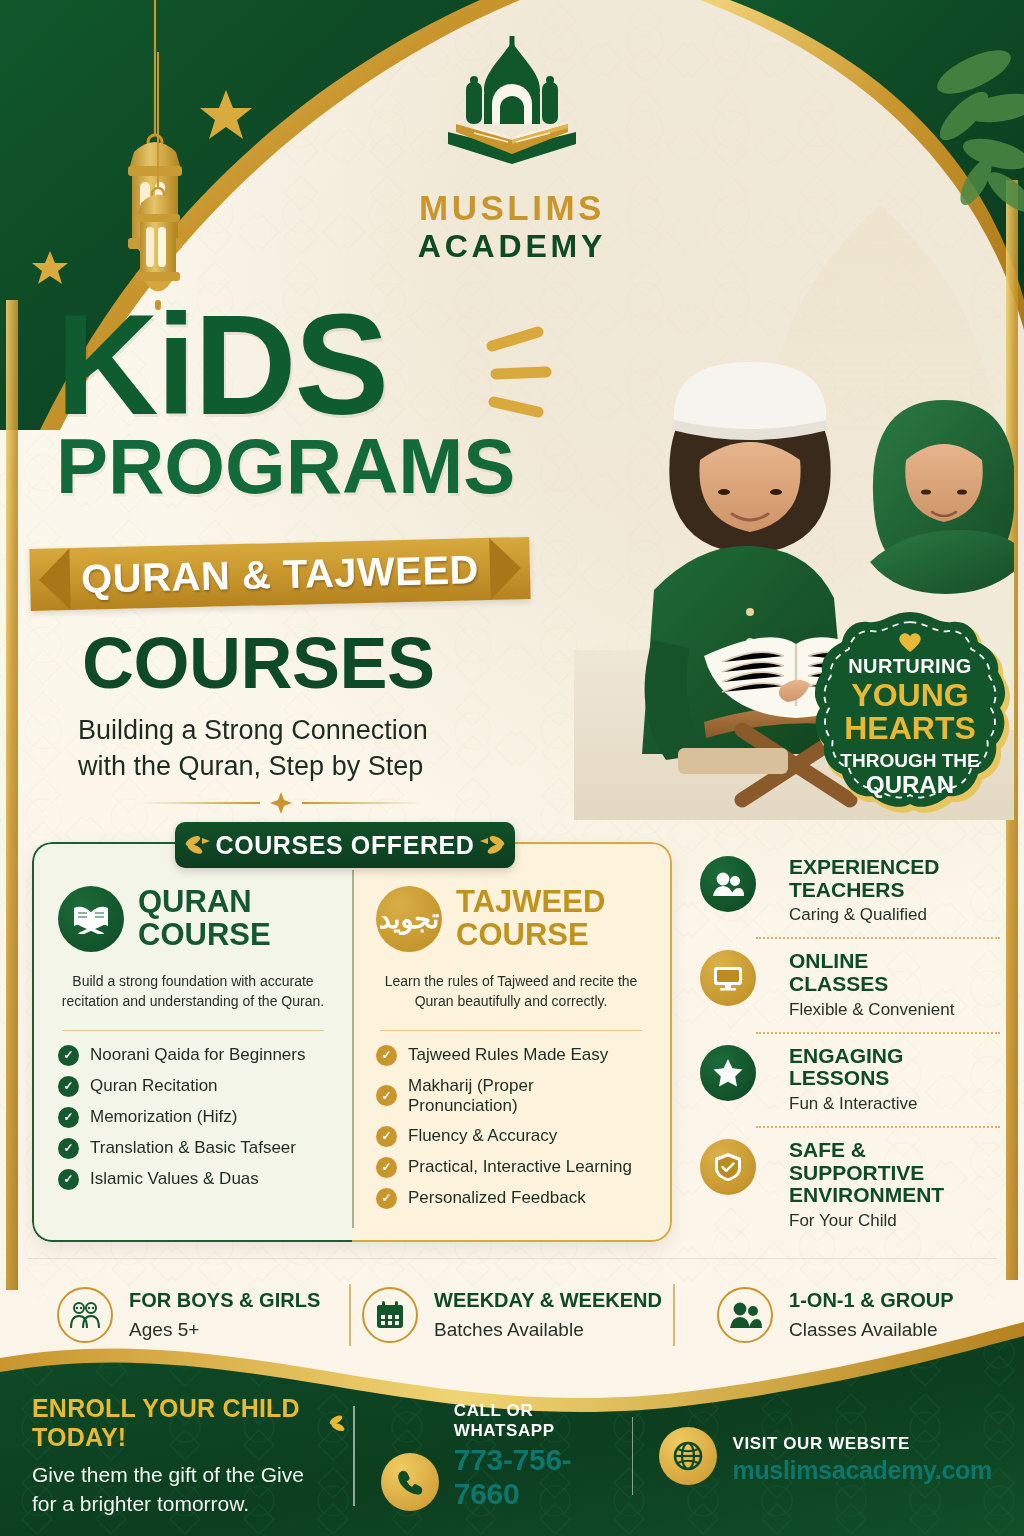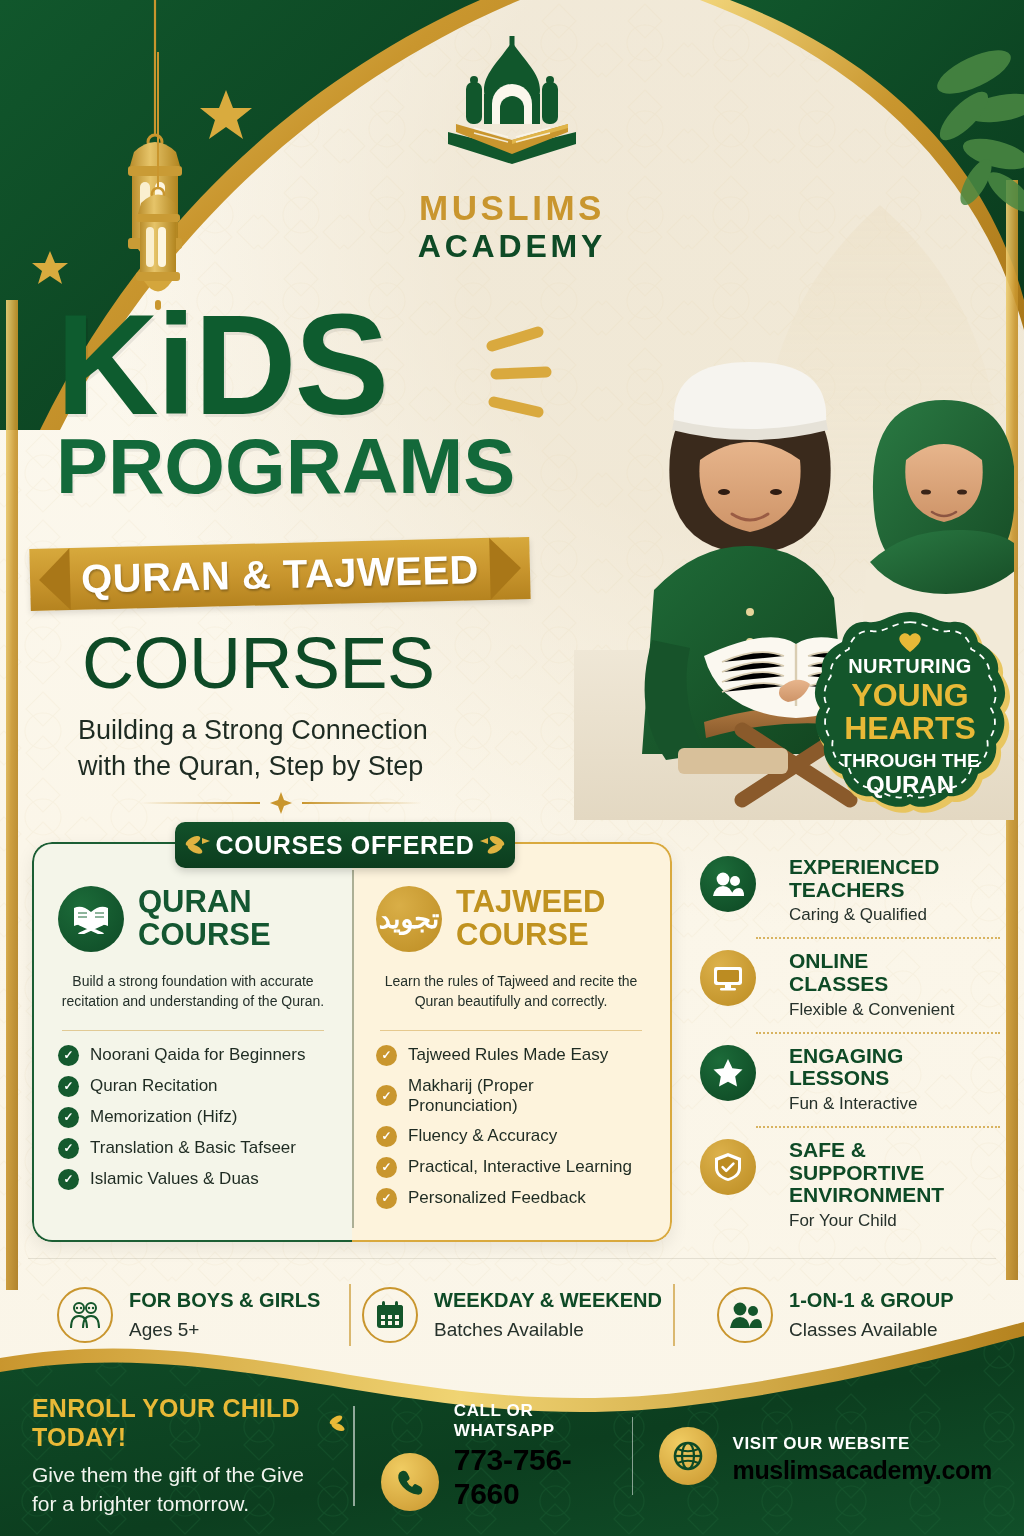--- a/index.html
+++ b/index.html
@@ -80,21 +80,21 @@
   .ribbon:before { left: -22px; border: 31px solid transparent; border-right-color: #A97718; }
   .ribbon:after  { right: -22px; border: 31px solid transparent; border-left-color: #A97718; }
   .ribbon-text {
     font-size: 40px; font-weight: 800; color: #fff; letter-spacing: .5px;
     text-shadow: 1px 2px 2px rgba(0,0,0,.25);
     position: relative; z-index: 2;
   }
 
   .courses-word {
     position: absolute; left: 82px; top: 622px; z-index: 6;
-    font-size: 72px; font-weight: 400; color: #0E4A26; letter-spacing: -.5px;
+    font-size: 72px; font-weight: 700; color: #0E4A26; letter-spacing: -.5px;
   }
   .tagline {
     position: absolute; left: 78px; top: 712px; z-index: 6;
     font-size: 27px; color: #1E2B22; line-height: 1.34; font-weight: 400;
   }
   .divider-orn {
     position: absolute; left: 140px; top: 792px; z-index: 6;
     display: flex; align-items: center; gap: 10px;
   }
   .divider-orn .ln { width: 120px; height: 2px; background: linear-gradient(90deg,rgba(201,150,46,0),#C9962E); }
@@ -194,21 +194,21 @@
   .fc-left { width: 360px; }
   .f-enroll { font-size: 25px; font-weight: 800; color: #E8B937; letter-spacing: .2px;
               display: flex; align-items: center; gap: 8px; }
   .f-give { font-size: 21px; color: #F2F5EF; line-height: 1.34; margin-top: 9px; }
   .fc-div { width: 2px; height: 100px; background: rgba(255,255,255,.55); margin: 0 26px 0 8px; }
   .fc-item { display: flex; align-items: flex-end; gap: 15px; }
   .fc-icon { width: 58px; height: 58px; border-radius: 50%;
              background: radial-gradient(circle at 35% 28%,#F0CC62,#C9962E);
              display: flex; align-items: center; justify-content: center; flex: none; }
   .fc-label { font-size: 17px; font-weight: bold; color: #fff; letter-spacing: .6px; }
-  .fc-value { font-size: 30px; font-weight: 800; color: #000000; margin-top: 2px; letter-spacing: -.3px; }
+  .fc-value { font-size: 30px; font-weight: 800; color: #0f766e; margin-top: 2px; letter-spacing: -.3px; }
   .fc-value.web { font-size: 25px; }
   .fc-div2 { width: 2px; height: 78px; background: rgba(255,255,255,.5); margin: 0 26px; }
 </style>
 </head>
 <body>
 
 <div class="poster">
 
   <div class="bg-cream"></div>
 

